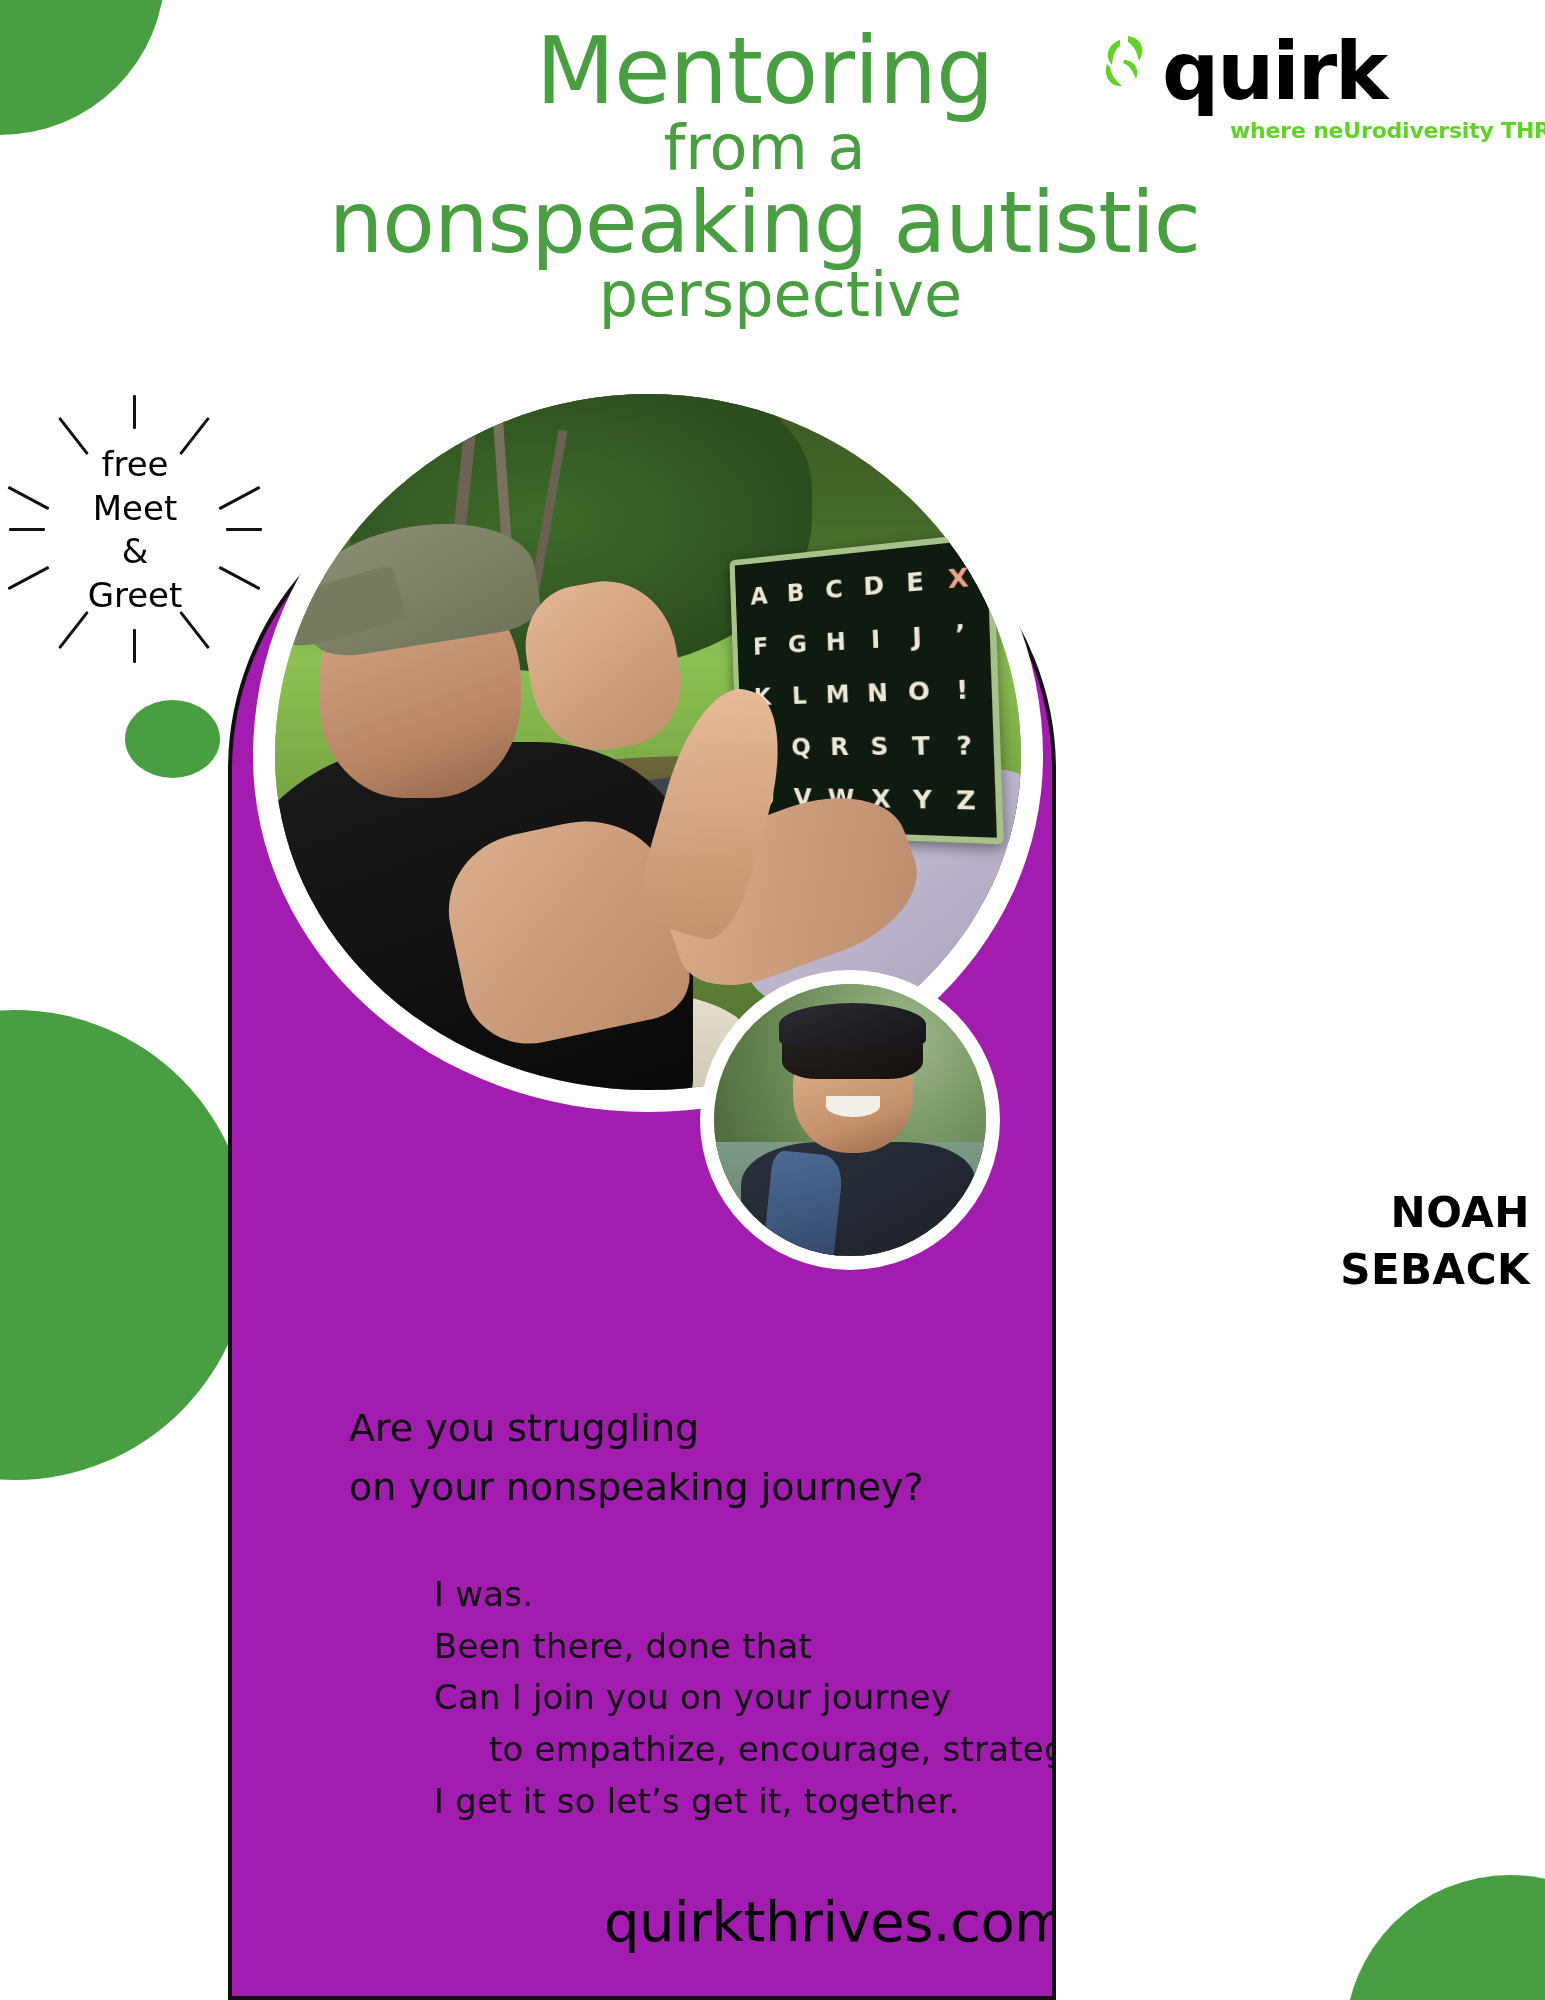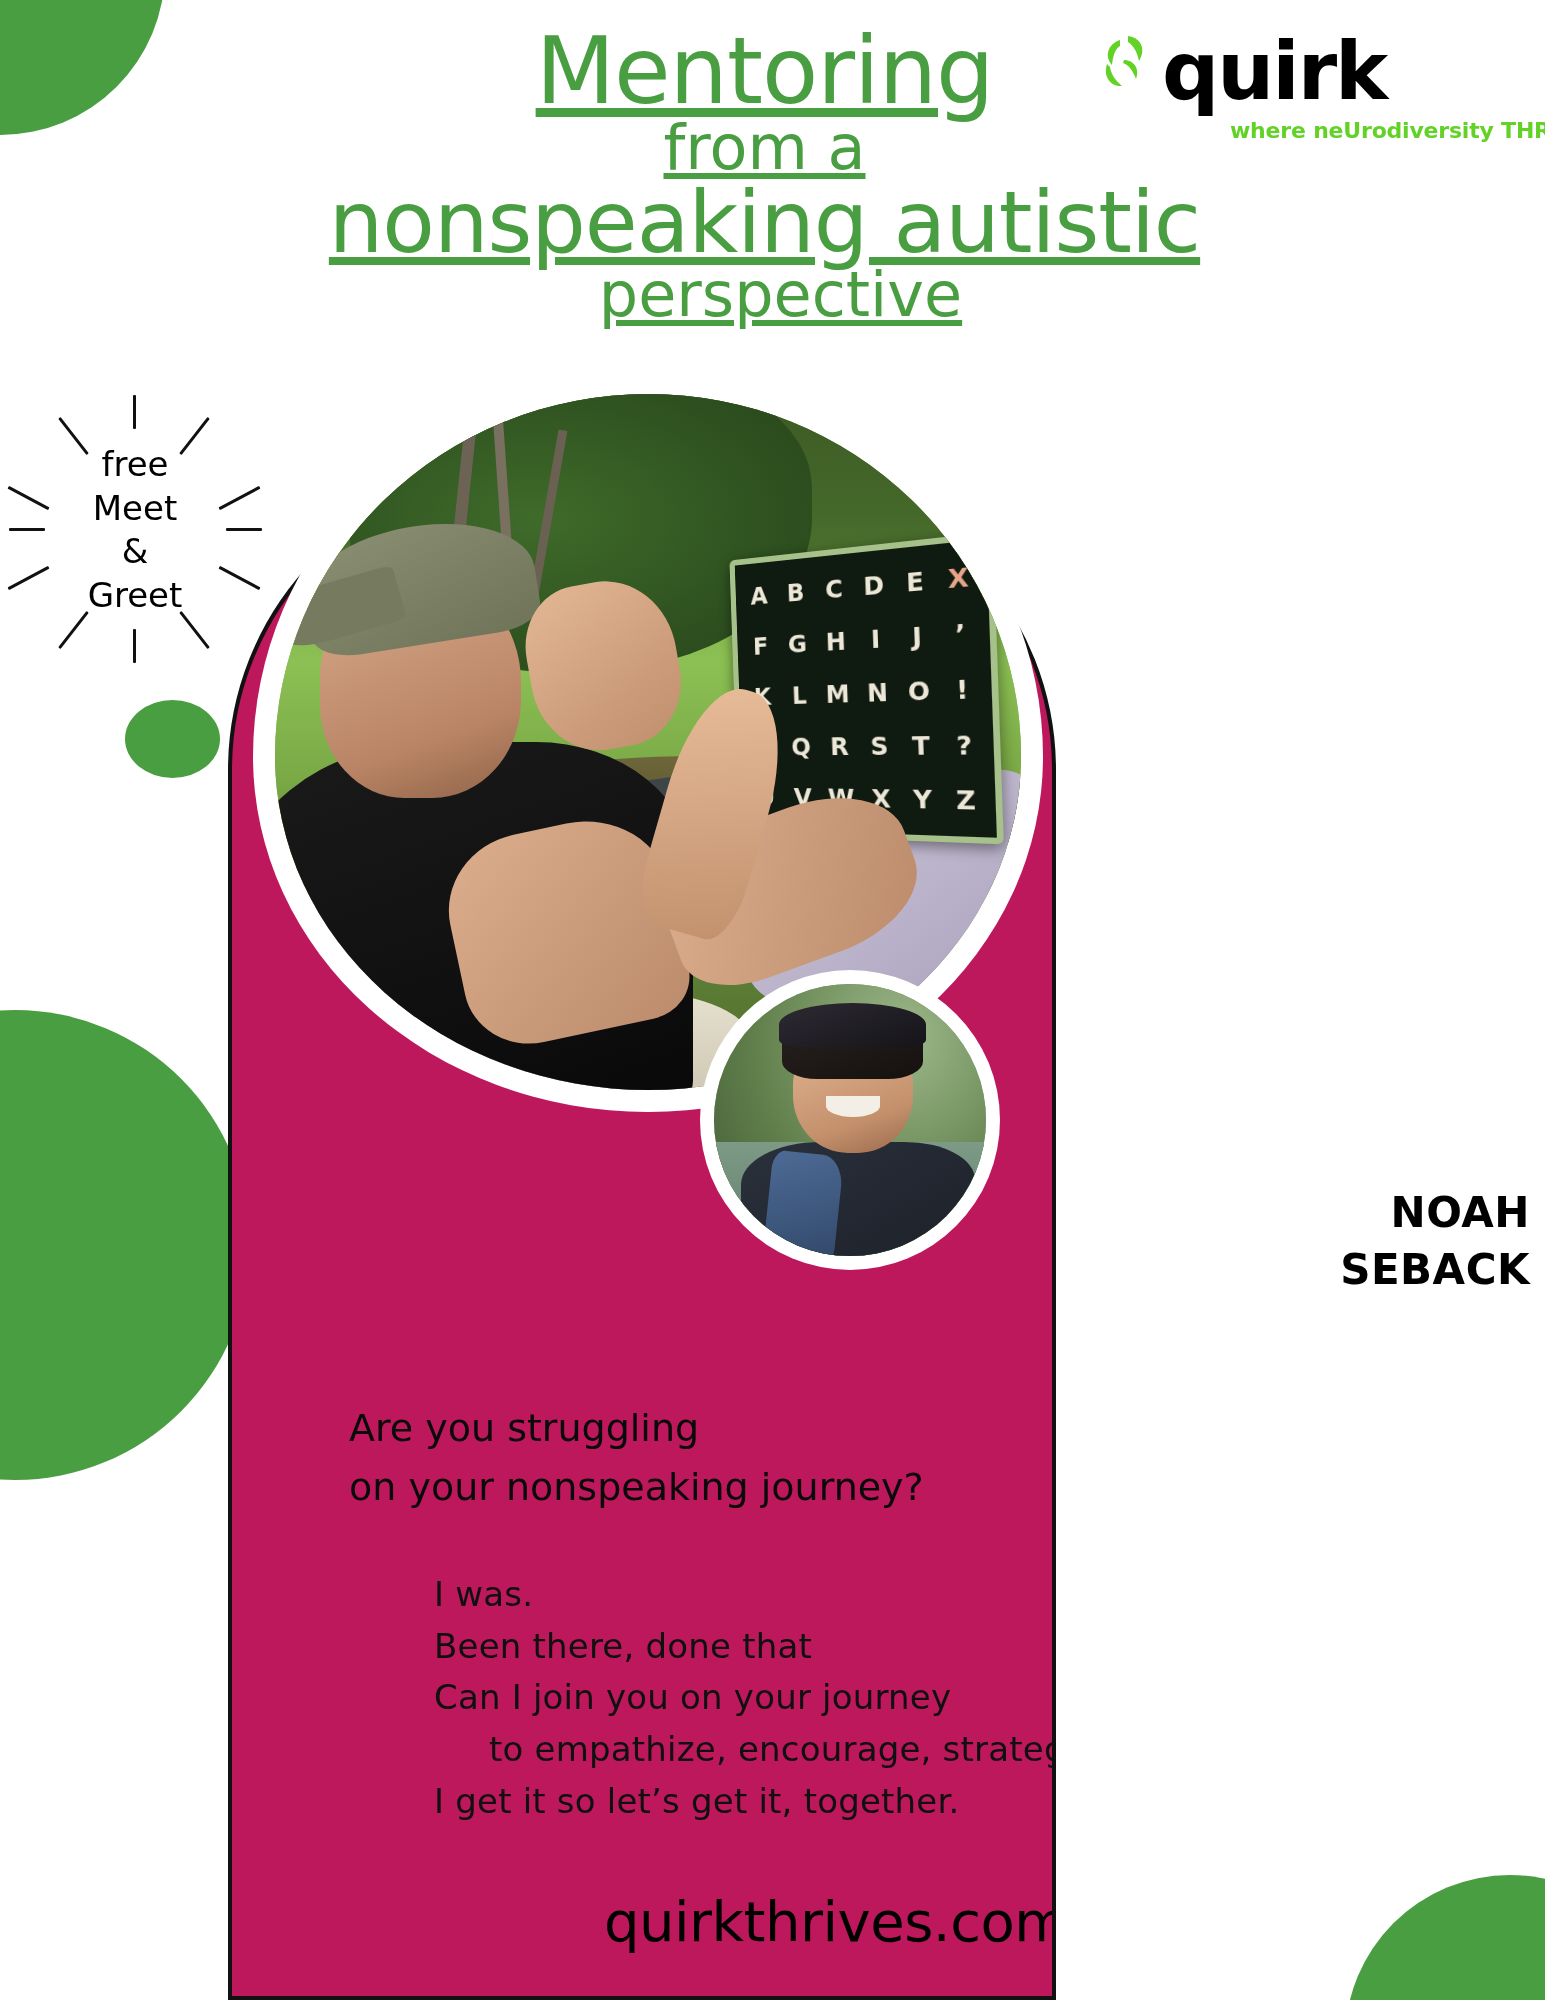--- a/index.html
+++ b/index.html
@@ -22,21 +22,20 @@
   #blob-small-left{left:125px;top:700px;width:95px;height:78px;border-radius:50%;background:#4a9e42;}
   #blob-big-left{left:-220px;top:1010px;width:470px;height:470px;}
   #blob-bottomright{left:1345px;top:1875px;width:330px;height:330px;}
 
   
   #header{position:absolute;left:0;top:0;width:1545px;height:360px;}
   #title-block{
     position:absolute;left:0;top:28px;width:1529px;
     text-align:center;color:#4a9e42;
     line-height:0.95;
-    text-decoration:underline;
   }
   .t-line1{font-size:92px;font-weight:400;letter-spacing:-1px;display:block;
            font-family:"DejaVu Sans", sans-serif;}
   .t-line2{font-size:62px;font-weight:400;display:block;margin-top:4px;
            font-family:"DejaVu Sans", sans-serif;}
   .t-line3{font-size:86px;font-weight:400;display:block;margin-top:4px;letter-spacing:-1px;
            font-family:"DejaVu Sans", sans-serif;}
   .t-line4{font-size:62px;font-weight:400;display:block;margin-top:2px;
            font-family:"DejaVu Sans", sans-serif;padding-left:32px;}
 
@@ -62,21 +61,21 @@
     position:absolute;left:0;top:48px;width:250px;text-align:center;
     font-family:"DejaVu Sans", sans-serif;
     font-size:34px;color:#000;line-height:1.28;
   }
   .ray{position:absolute;background:#111;border-radius:1px;}
 
   
   #green-panel{
     position:absolute;left:228px;top:470px;
     width:828px;height:1530px;
-    background:#be185d;
+    background:#a21caf;
     border:4px solid #111;
     border-top-left-radius:300px;
     border-top-right-radius:300px;
     border-bottom-left-radius:0;
     border-bottom-right-radius:0;
     box-sizing:border-box;
     overflow:hidden;
   }
 
   

